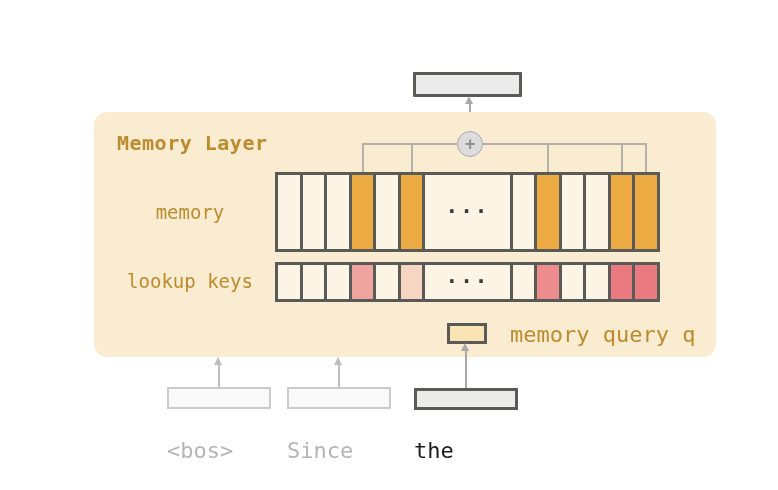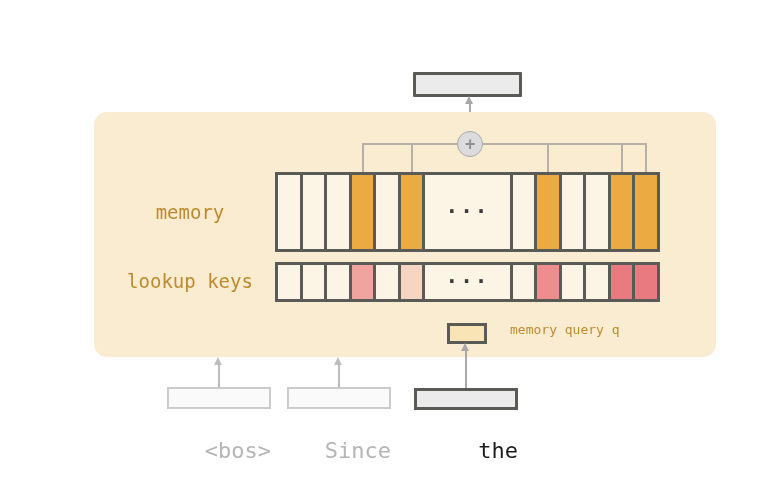--- a/index.html
+++ b/index.html
@@ -36,21 +36,21 @@
                    font-weight:bold; font-size:21px; letter-spacing:2px; }
   .cell.ellipsis .dots { transform:translateY(-26%); }
 
   
   .gray-box { box-sizing:border-box; border:3px solid var(--cell-border);
               background:var(--gray-box-bg); border-radius:1px; }
   #output-box { left:413px; top:72px; width:109px; height:25px; }
   #query-box  { left:447px; top:323px; width:40px; height:21px;
                 box-sizing:border-box; border:3px solid var(--cell-border);
                 background:var(--query-bg); }
-  #query-label { left:510px; top:322px; font-size:13px; color:var(--accent-text); }
+  #query-label { left:510px; top:322px; font-size:22px; color:var(--accent-text); }
 
   
   #agg-circle { left:457px; top:131px; width:26px; height:26px; border-radius:50%;
                 box-sizing:border-box; background:var(--circle-bg);
                 border:1.5px solid var(--circle-border); z-index:3;
                 display:flex; align-items:center; justify-content:center;
                 color:var(--plus); font-size:17px; font-weight:bold; line-height:1; }
 
   
   .bus  { height:1.6px; background:var(--connector); z-index:1; }
@@ -74,37 +74,38 @@
   
   .token-box { box-sizing:border-box; width:104px; height:22px; top:387px; }
   .token-box[data-state="inactive"] { border:2.5px solid var(--faded-border);
                                       background:var(--faded-box-bg); }
   .token-box[data-state="active"]   { border:3px solid var(--cell-border);
                                       background:var(--gray-box-bg); top:388px; }
   #bos-box   { left:167px; }
   #since-box { left:287px; }
   #the-box   { left:414px; }
 
-  .token-label { top:438px; width:104px; text-align:right; font-size:22px; }
+  .token-label { top:438px; width:104px; text-align:left; font-size:22px; }
   .token-label[data-state="inactive"] { color:var(--inactive-text); }
   .token-label[data-state="active"]   { color:var(--active-text); }
   #bos-label   { left:167px; }
   #since-label { left:287px; }
   #the-label   { left:414px; }
 </style>
 </head>
 <body>
 
 <div id="canvas">
 
   <div class="abs gray-box" id="output-box"></div>
   <div class="abs ahead" id="output-arrow-head"></div>
   <div class="abs vline" id="output-arrow-line"></div>
 
   <div class="abs panel"></div>
+  <div class="abs panel-title">Memory Layer</div>
 
   <div class="abs" id="agg-circle">
     <span>+</span>
   </div>
 
   <div class="abs row-label" id="values-label">memory</div>
   <div class="abs cell-row" id="values-row">
       <div class="cell plain"></div>
       <div class="cell plain"></div>
       <div class="cell plain"></div>

